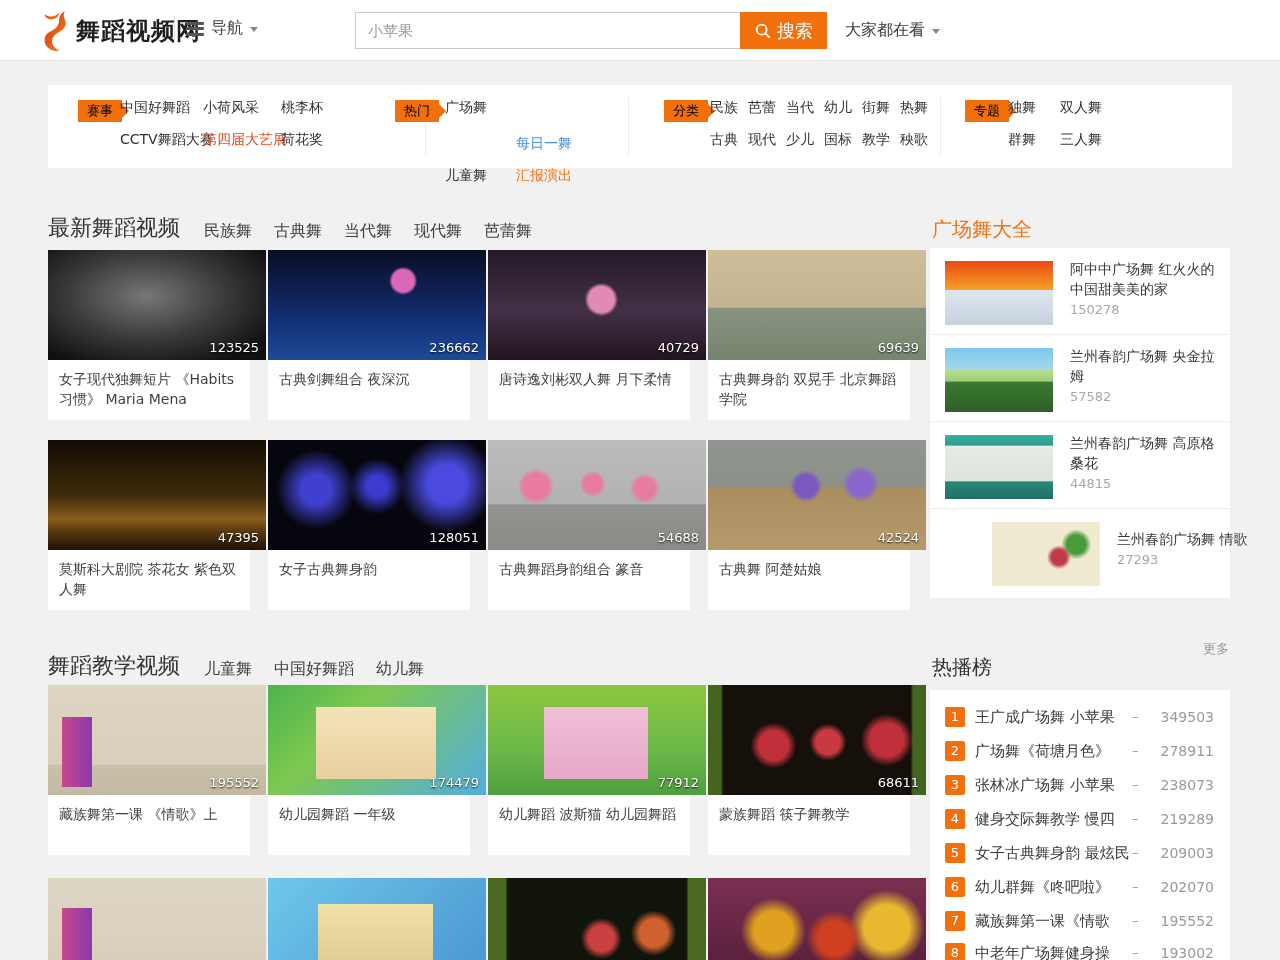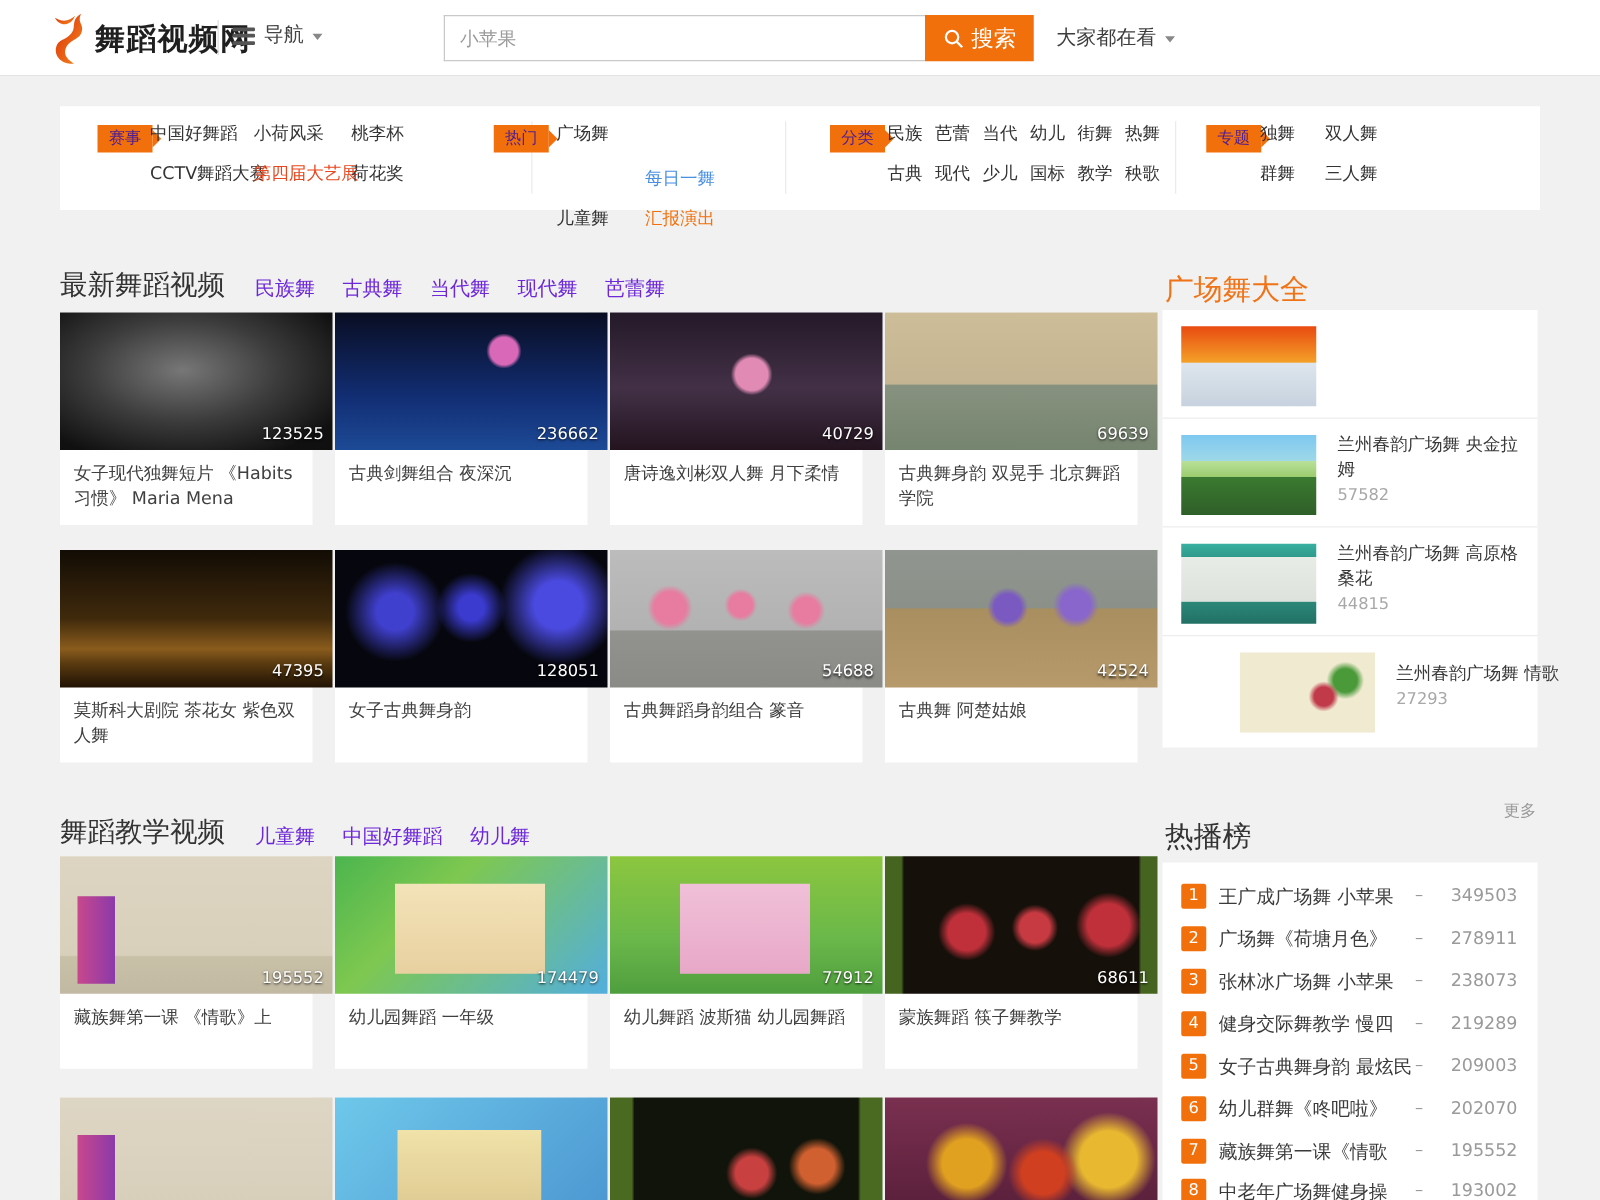--- a/index.html
+++ b/index.html
@@ -20,37 +20,37 @@
   .burger i { display:block; height:3px; background:#555; border-radius:1px; }
   .nav-toggle-label { font-size:16px; color:#444; }
   .caret { width:0; height:0; border-left:4px solid transparent; border-right:4px solid transparent; border-top:5px solid #888; margin-top:2px; }
   .search-box { position:absolute; left:355px; top:12px; width:472px; height:37px; display:flex; }
   .search-input { flex:1; height:37px; border:1px solid #c9c9c9; border-right:none; padding:0 12px; font-size:15px; color:#333; outline:none; font-family:inherit; }
   .search-input::placeholder { color:#9b9b9b; }
   .search-btn { width:87px; height:37px; background:#f2700c; border:none; color:#fff; font-size:18px; display:flex; align-items:center; justify-content:center; gap:5px; cursor:pointer; font-family:inherit; }
   .watching { position:absolute; left:845px; top:20px; display:flex; align-items:center; gap:7px; font-size:16px; color:#3d3d3d; cursor:pointer; }
   
   .nav-panel { position:absolute; left:48px; top:85px; width:1184px; height:83px; background:#fff; }
-  .nav-badge { position:absolute; top:15px; height:22px; background:#f2700c; color:#4c1d95; font-size:13px; line-height:22px; padding:0 9px; cursor:pointer; }
+  .nav-badge { position:absolute; top:15px; height:22px; background:#f2700c; color:#000000; font-size:13px; line-height:22px; padding:0 9px; cursor:pointer; }
   .nav-badge::after { content:""; position:absolute; right:-7px; top:4px; width:0; height:0; border-top:7px solid transparent; border-bottom:7px solid transparent; border-left:7px solid #f2700c; }
   .nav-grid { position:absolute; top:13px; display:grid; row-gap:13px; font-size:14px; color:#333; }
   .nav-grid span { line-height:19px; cursor:pointer; white-space:nowrap; }
   .g1 { left:72px;  grid-template-columns:83px 78px 80px; }
   .g2 { left:397px; grid-template-columns:71px 90px; }
   .g3 { left:662px; grid-template-columns:38px 38px 38px 38px 38px 38px; }
   .g4 { left:960px; grid-template-columns:52px 70px; }
   .c-red { color:#e8481f; }
   .c-orange { color:#f2700c; }
   .c-blue { color:#4a90e2;margin-top:36px; }
   .nav-vline { position:absolute; top:12px; width:1px; height:58px; background:#ebebeb; }
   
   .sec-head { position:absolute; display:flex; align-items:flex-end; }
   .sec-title { font-size:22px; color:#333; }
   .sec-tabs { display:flex; margin-left:24px; margin-bottom:1px; }
-  .sec-tabs span { font-size:16px; color:#6d28d9; margin-right:22px; cursor:pointer; }
+  .sec-tabs span { font-size:16px; color:#404040; margin-right:22px; cursor:pointer; }
   
   .card { position:absolute; width:202px; height:170px; background:#fff; cursor:pointer; }
   .thumb { position:relative; width:218px; height:110px; overflow:hidden; }
   .views { position:absolute; right:7px; bottom:5px; color:#fff; font-size:13px; text-shadow:0 1px 2px rgba(0,0,0,.85); }
   .vtitle { padding:9px 11px 0 11px; font-size:14px; line-height:20px; color:#404040; }
   
   .lt1 { background:radial-gradient(ellipse at 45% 42%, #777 0%, #3c3c3c 45%, #101010 85%); }
   .lt2 { background:radial-gradient(circle at 62% 28%, #d969b8 0%, #d969b8 7%, rgba(217,105,184,0) 9%), linear-gradient(180deg,#090d22 0%, #122e74 62%, #1d4a96 100%); }
   .lt3 { background:radial-gradient(circle at 52% 45%, #e08ab4 0%, #e08ab4 10%, rgba(224,138,180,0) 13%), linear-gradient(180deg,#241a28 0%, #433047 55%, #23141f 100%); }
   .lt4 { background:linear-gradient(180deg,#cdbd98 0%, #c4b491 52%, #87917f 53%, #76856f 100%); }
@@ -61,21 +61,21 @@
   
   .tt1 { background:linear-gradient(90deg,#c8488c 0%, #8a3aaa 100%) 14px 32px / 30px 70px no-repeat, linear-gradient(180deg,#ddd5c2 0%, #d8d0ba 72%, #c9c0a8 73%, #c2b9a2 100%); }
   .tt2 { background:linear-gradient(180deg,#f3e3b8 0%, #e8d0a0 100%) 48px 22px / 120px 72px no-repeat, linear-gradient(135deg,#4bb54e 0%, #7ec850 35%, #52aede 100%); }
   .tt3 { background:linear-gradient(180deg,#f0c0d8 0%, #e8a8c8 100%) 56px 22px / 104px 72px no-repeat, linear-gradient(180deg,#8cc63f 0%, #6ab84a 60%, #4f9e3e 100%); }
   .tt4 { background:radial-gradient(circle at 30% 55%, #c0303a 0%, #c0303a 9%, rgba(192,48,58,0) 14%), radial-gradient(circle at 55% 52%, #c83a42 0%, #c83a42 9%, rgba(200,58,66,0) 14%), radial-gradient(circle at 82% 50%, #c0303a 0%, #c0303a 9%, rgba(192,48,58,0) 14%), linear-gradient(90deg,#45641f 0%, #45641f 6%, #15100a 7%, #15100a 93%, #45641f 94%, #45641f 100%); }
   .tb1 { background:linear-gradient(90deg,#c8488c 0%, #8a3aaa 100%) 14px 30px / 30px 75px no-repeat, linear-gradient(180deg,#ded6c4 0%, #d6cdb8 100%); }
   .tb2 { background:linear-gradient(180deg,#f0e2a8 0%, #dcc890 100%) 50px 26px / 115px 70px no-repeat, linear-gradient(135deg,#6ec8ea 0%, #4a94d0 100%); }
   .tb3 { background:radial-gradient(circle at 52% 55%, #c84040 0%, #c84040 10%, rgba(200,64,64,0) 16%), radial-gradient(circle at 76% 50%, #d06030 0%, #d06030 8%, rgba(208,96,48,0) 13%), linear-gradient(90deg,#4a6a22 0%, #4a6a22 8%, #10140a 9%, #10140a 91%, #4a6a22 92%, #4a6a22 100%); }
   .tb4 { background:radial-gradient(circle at 30% 48%, #e0a020 0%, #e0a020 12%, rgba(224,160,32,0) 20%), radial-gradient(circle at 58% 55%, #d04020 0%, #d04020 12%, rgba(208,64,32,0) 20%), radial-gradient(circle at 82% 45%, #e8b830 0%, #e8b830 12%, rgba(232,184,48,0) 20%), linear-gradient(180deg,#7a3050 0%, #521c36 100%); }
   
-  .side-title { position:absolute; font-size:23px; }
+  .side-title { position:absolute; font-size:20px; }
   .square-title { color:#f07317; }
   .side-box { position:absolute; left:930px; width:300px; background:#fff; }
   .sq-item { position:relative; height:87px; border-bottom:1px solid #ededed; cursor:pointer; }
   .sq-item:last-child { border-bottom:none;margin-left:47px; }
   .sq-thumb { position:absolute; left:15px; top:13px; width:108px; height:64px; }
   .st1 { background:linear-gradient(180deg,#e84a10 0%, #f4a028 45%, #dde6ee 46%, #c6d2de 100%); }
   .st2 { background:linear-gradient(180deg,#7ec8f0 0%, #9ed8e8 32%, #b8e098 33%, #9ccc70 52%, #3a7a30 53%, #2f5f28 100%); }
   .st3 { background:linear-gradient(180deg,#38b0a0 0%, #2f9a8c 16%, #e8ece6 17%, #dde2dc 72%, #2a8878 73%, #227065 100%); }
   .st4 { background:radial-gradient(circle at 62% 55%, #c03a4a 0%, #c03a4a 10%, rgba(192,58,74,0) 16%), radial-gradient(circle at 78% 35%, #4a9a3a 0%, #4a9a3a 10%, rgba(74,154,58,0) 16%), #f0ead0; }
   .sq-text { position:absolute; left:140px; top:11px; width:148px; }
@@ -238,20 +238,24 @@
   <div class="thumb lt8">
     <span class="views">42524</span>
   </div>
   <div class="vtitle">古典舞 阿楚姑娘</div>
 </div>
 
 <div class="side-title square-title" style="left:932px; top:216px;">广场舞大全</div>
 <div class="side-box" style="top:248px; height:350px;">
   <div class="sq-item">
     <div class="sq-thumb st1"></div>
+    <div class="sq-text">
+      <div class="sq-title">阿中中广场舞 红火火的中国甜美美的家</div>
+      <div class="sq-views">150278</div>
+    </div>
   </div>
   <div class="sq-item">
     <div class="sq-thumb st2"></div>
     <div class="sq-text">
       <div class="sq-title">兰州春韵广场舞 央金拉姆</div>
       <div class="sq-views">57582</div>
     </div>
   </div>
   <div class="sq-item">
     <div class="sq-thumb st3"></div>

